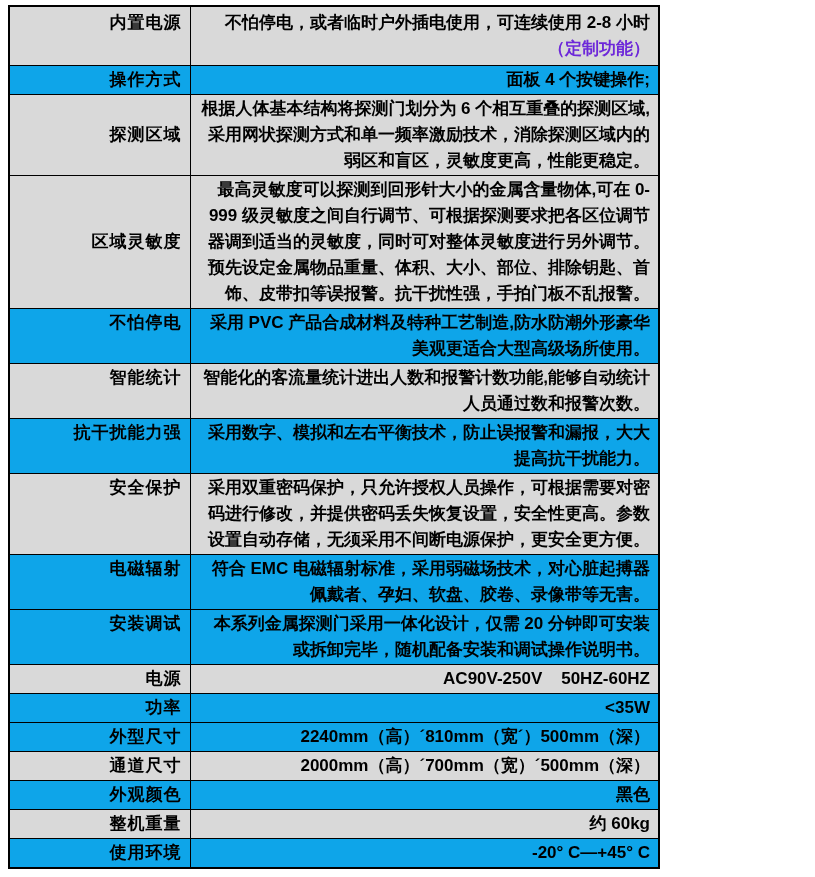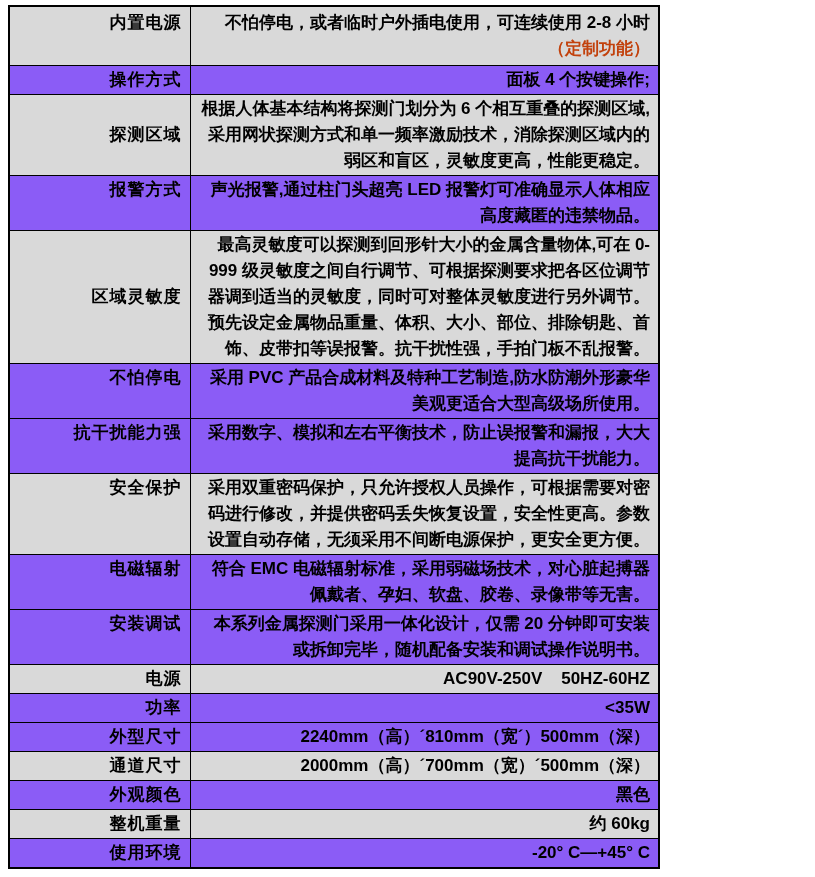--- a/index.html
+++ b/index.html
@@ -34,24 +34,24 @@
     vertical-align: top;
     overflow: hidden;
   }
   td.label {
     padding-left: 13px;
     letter-spacing: 1px;
   }
   td.label.vc { vertical-align: middle; }
   td.value { padding-left: 9px; }
   tr[data-shaded="true"] td { background: #d9d9d9; }
-  tr[data-shaded="false"] td { background: #8b5cf6; }
+  tr[data-shaded="false"] td { background: #0ea5e9; }
   tr:first-child td { padding-top: 3px; padding-bottom: 3px; }
   .v { white-space: pre-wrap; }
-  .red { color: #c2410c; margin-left: 20px; }
+  .red { color: #6d28d9; margin-left: 20px; }
 </style>
 </head>
 <body>
 
 <div class="page">
   <table class="spec">
     <colgroup>
         <col class="c-label">
         <col>
       </colgroup>
@@ -61,31 +61,31 @@
         <td class="value"><span class="v">不怕停电，或者临时户外插电使用，可连续使用 2-8 小时 </span><span class="v red">（定制功能）</span></td>
       </tr>
       <tr data-shaded="false">
         <td class="label">操作方式</td>
         <td class="value"><span class="v">面板 4 个按键操作;</span></td>
       </tr>
       <tr data-shaded="true">
         <td class="label vc">探测区域</td>
         <td class="value"><span class="v">根据人体基本结构将探测门划分为 6 个相互重叠的探测区域,采用网状探测方式和单一频率激励技术，消除探测区域内的弱区和盲区，灵敏度更高，性能更稳定。</span></td>
       </tr>
-      <tr data-shaded="false">
-        <td class="label">报警方式</td>
-        <td class="value"><span class="v">声光报警,通过柱门头超亮 LED 报警灯可准确显示人体相应高度藏匿的违禁物品。</span></td>
-      </tr>
       <tr data-shaded="true">
         <td class="label vc">区域灵敏度</td>
         <td class="value"><span class="v">最高灵敏度可以探测到回形针大小的金属含量物体,可在 0-999 级灵敏度之间自行调节、可根据探测要求把各区位调节器调到适当的灵敏度，同时可对整体灵敏度进行另外调节。预先设定金属物品重量、体积、大小、部位、排除钥匙、首饰、皮带扣等误报警。抗干扰性强，手拍门板不乱报警。</span></td>
       </tr>
       <tr data-shaded="false">
         <td class="label">不怕停电</td>
         <td class="value"><span class="v">采用 PVC 产品合成材料及特种工艺制造,防水防潮外形豪华美观更适合大型高级场所使用。</span></td>
+      </tr>
+      <tr data-shaded="true">
+        <td class="label">智能统计</td>
+        <td class="value"><span class="v">智能化的客流量统计进出人数和报警计数功能,能够自动统计人员通过数和报警次数。</span></td>
       </tr>
       <tr data-shaded="false">
         <td class="label">抗干扰能力强</td>
         <td class="value"><span class="v">采用数字、模拟和左右平衡技术，防止误报警和漏报，大大提高抗干扰能力。</span></td>
       </tr>
       <tr data-shaded="true">
         <td class="label">安全保护</td>
         <td class="value"><span class="v">采用双重密码保护，只允许授权人员操作，可根据需要对密码进行修改，并提供密码丢失恢复设置，安全性更高。参数设置自动存储，无须采用不间断电源保护，更安全更方便。</span></td>
       </tr>
       <tr data-shaded="false">

